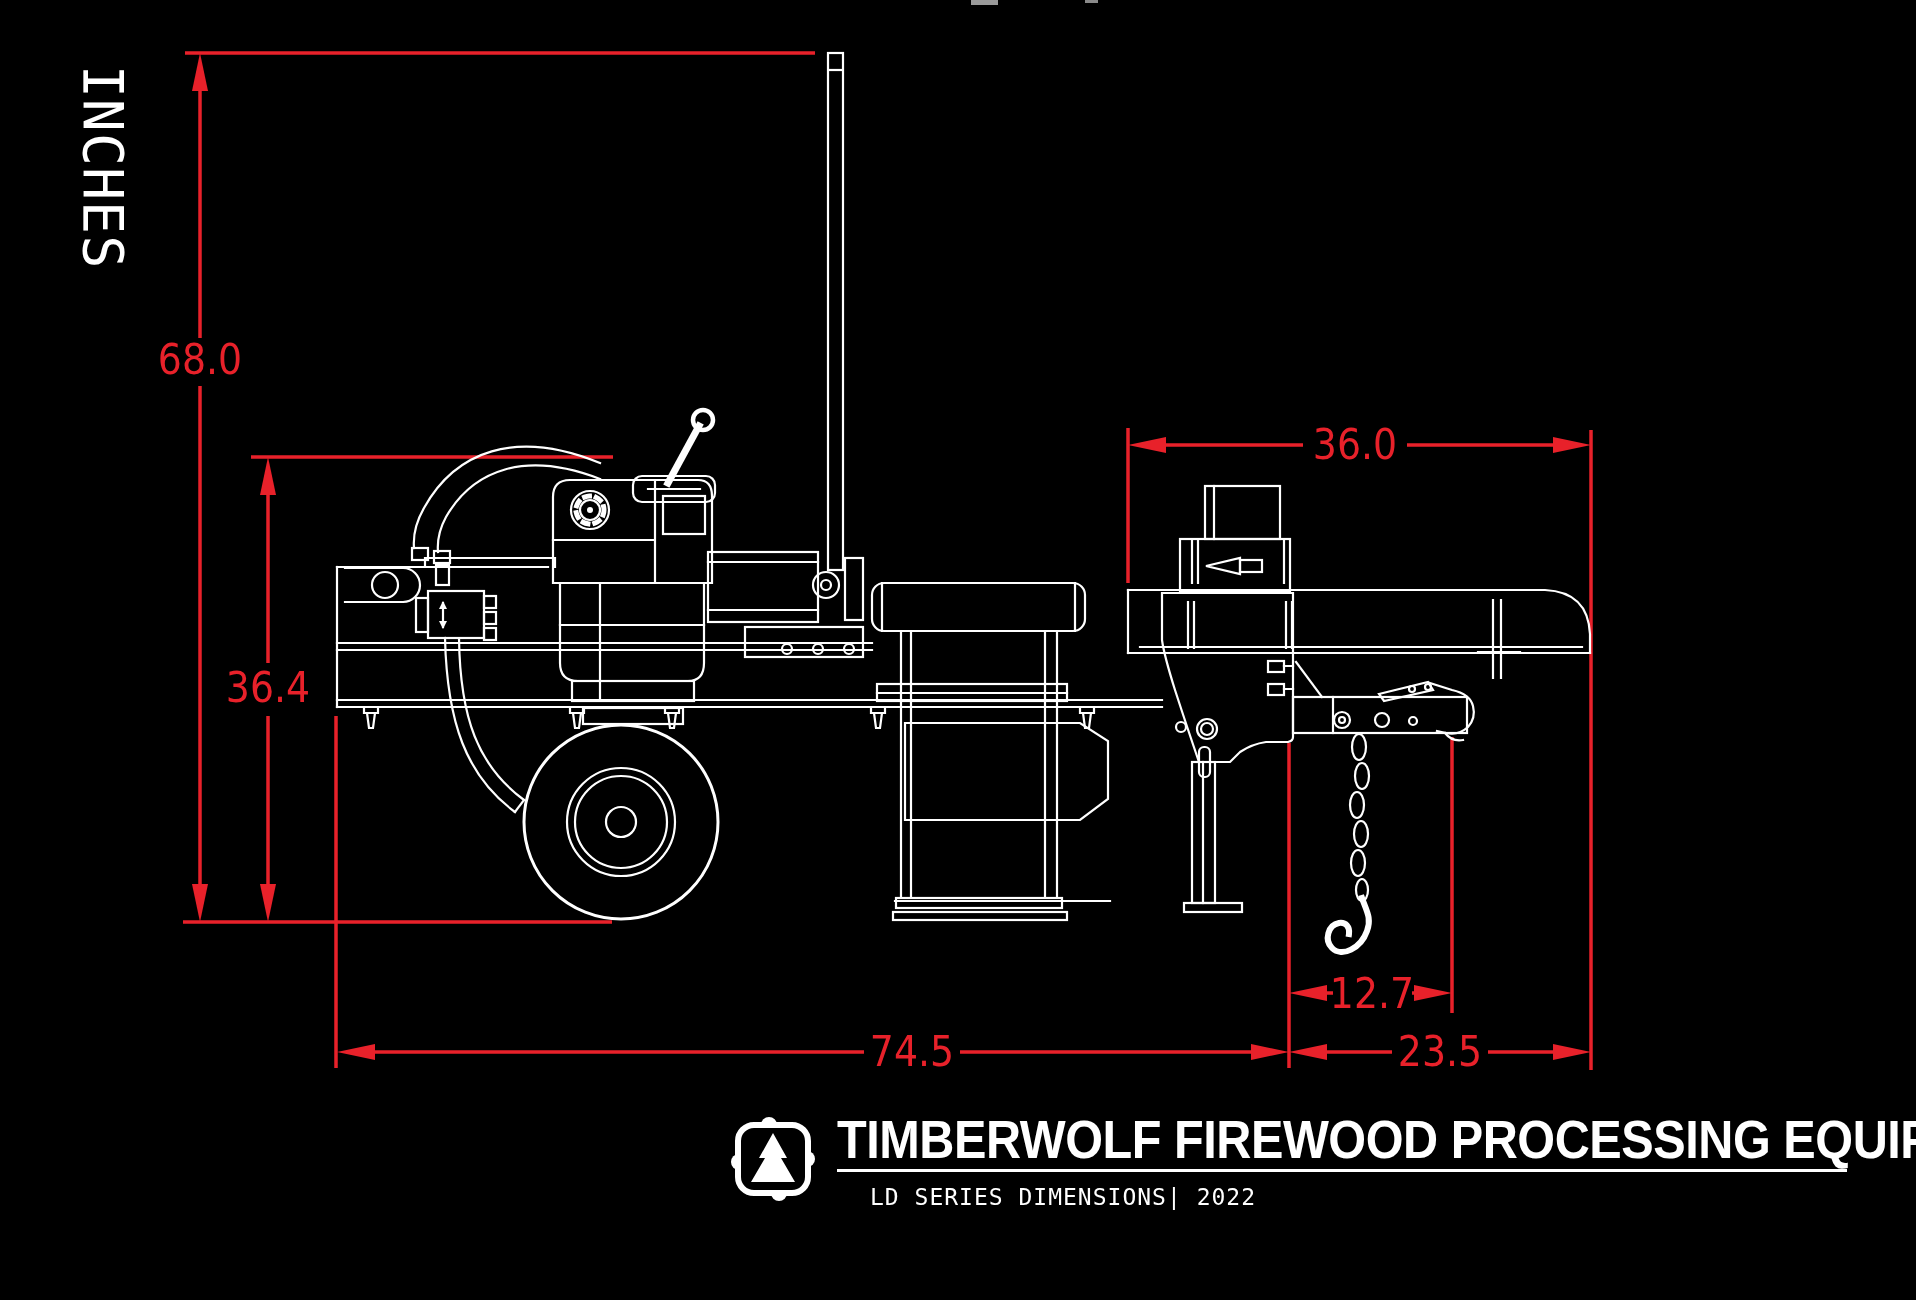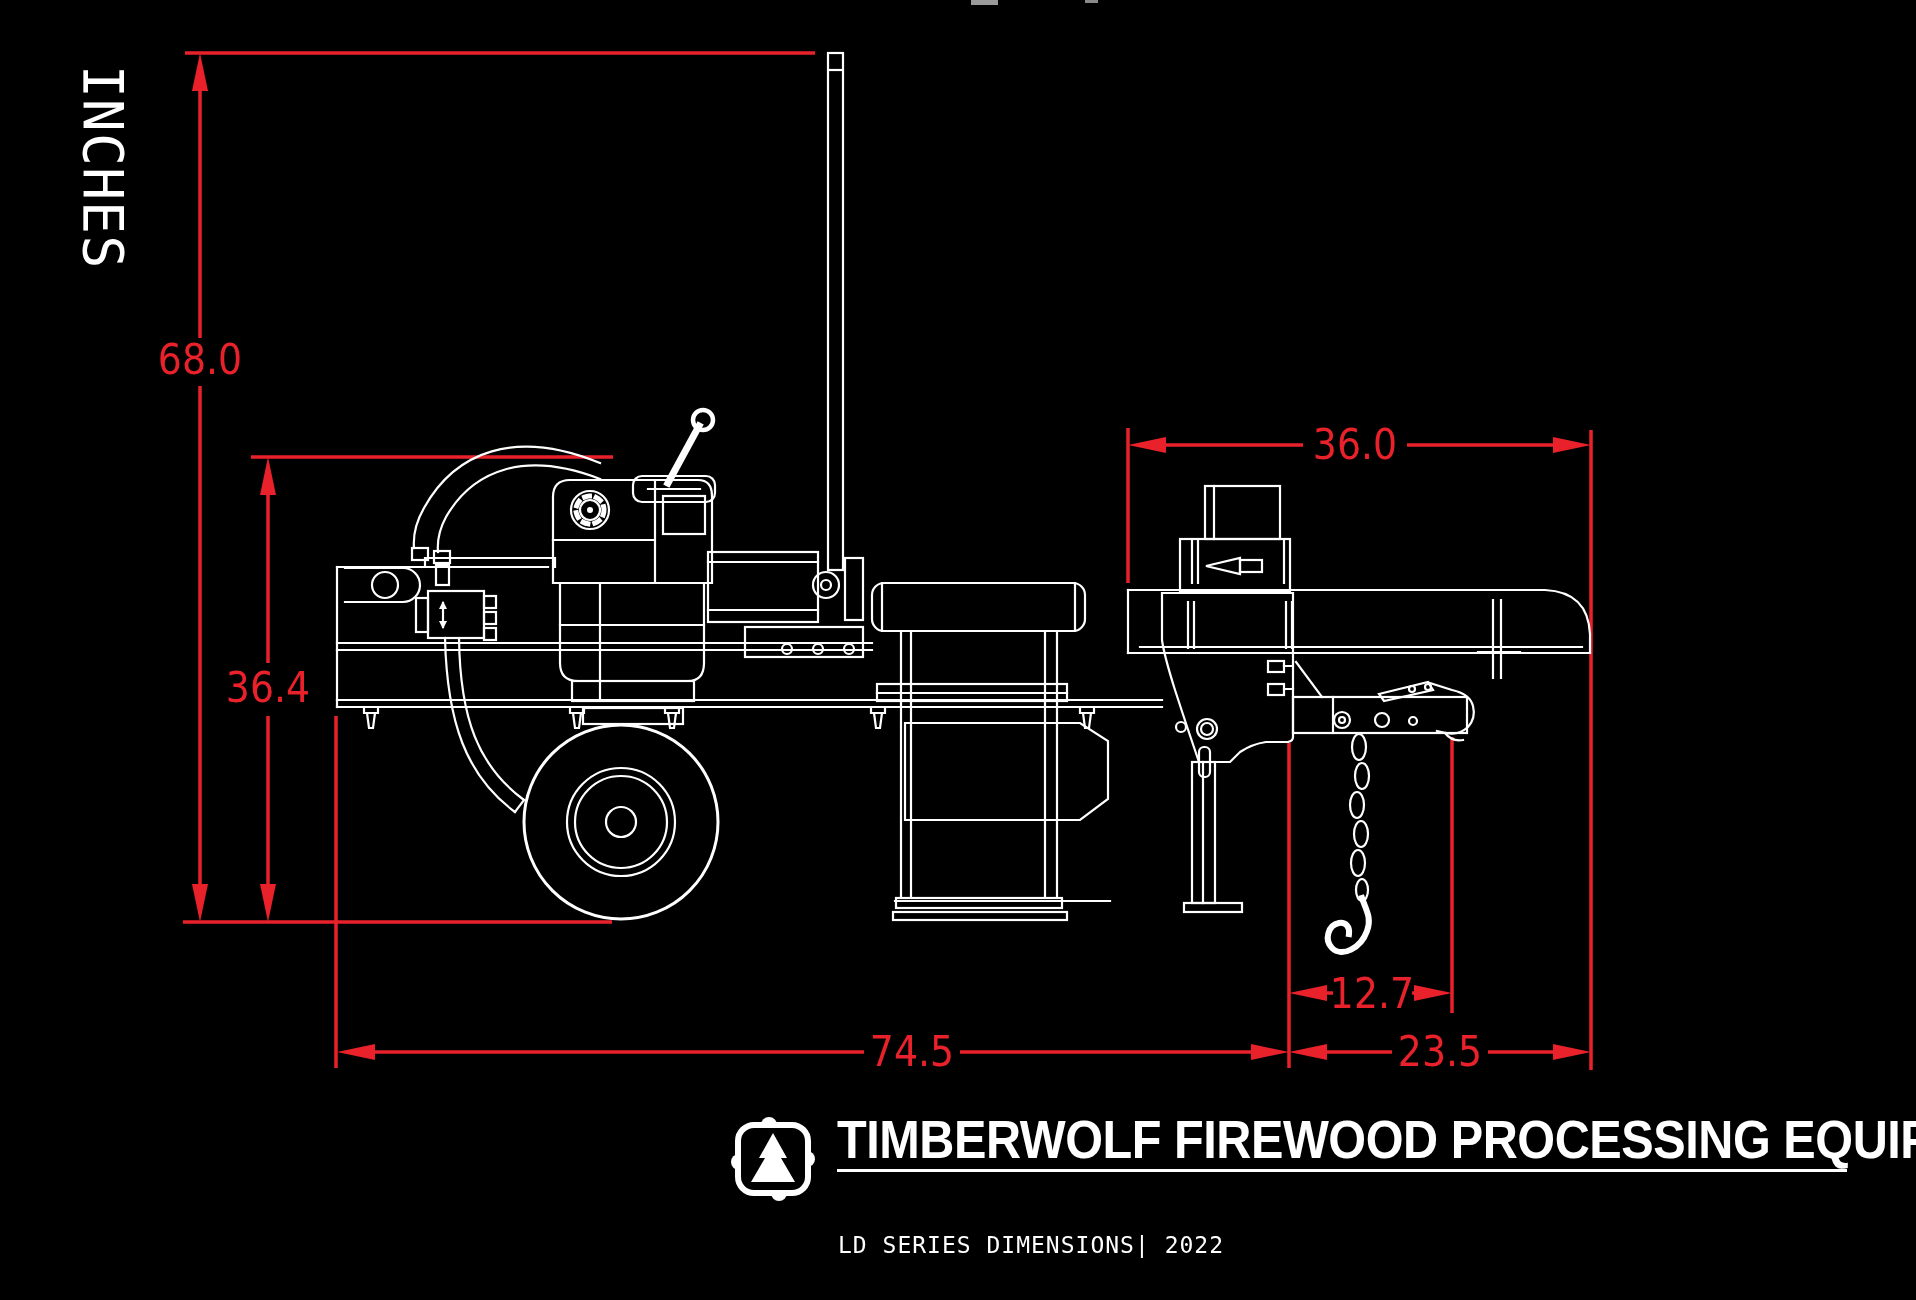--- a/index.html
+++ b/index.html
@@ -15,23 +15,23 @@
              font-family:"DejaVu Sans",sans-serif;}
   .units-label{position:absolute;color:var(--white,#fff);font-size:55px;
                font-family:"DejaVu Sans Mono",monospace;letter-spacing:1px;
                transform:translate(-50%,-50%) rotate(90deg);white-space:nowrap;}
   .footer-title{position:absolute;left:837px;top:1108px;color:var(--white,#fff);
                 font-family:"Liberation Sans",sans-serif;font-weight:bold;
                 font-size:54px;transform:scaleX(0.90);transform-origin:left top;
                 white-space:nowrap;letter-spacing:-0.5px;}
   .footer-rule{position:absolute;left:837px;top:1169px;width:1010px;height:3px;
                background:var(--white,#fff);}
-  .footer-sub{position:absolute;left:838px;top:1184px;color:var(--white,#fff);
+  .footer-sub{position:absolute;left:870px;top:1184px;color:var(--white,#fff);
               font-family:"DejaVu Sans Mono",monospace;font-size:23px;
-              letter-spacing:1px;white-space:nowrap;margin-top:48px;}
+              letter-spacing:1px;white-space:nowrap;}
   .logo{position:absolute;left:731px;top:1116px;}
 </style>
 </head>
 <body>
 
 <div id="stage">
 
   <svg id="art" width="1916" height="1300" viewBox="0 0 1916 1300">
 
     <g class="red-stroke" stroke-width="3.5">

